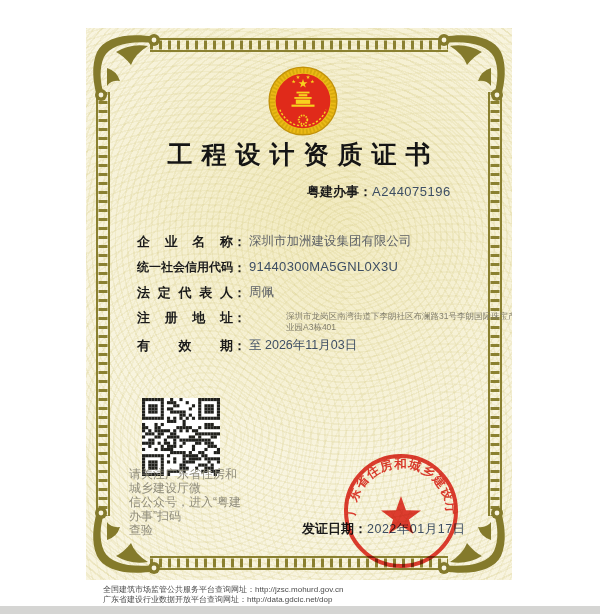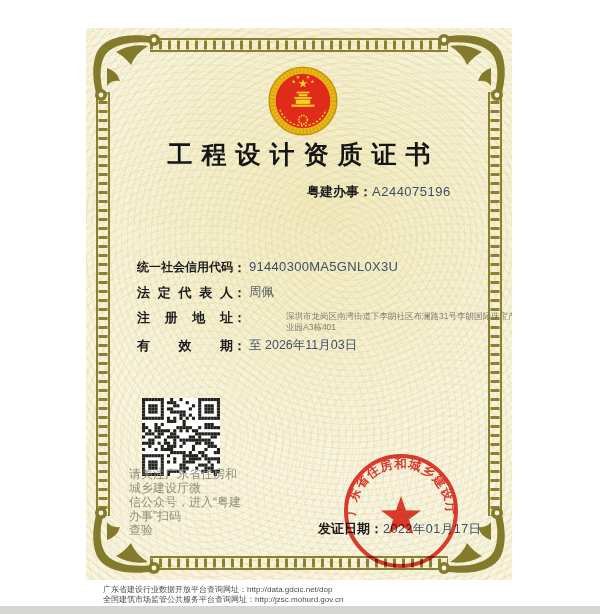--- a/index.html
+++ b/index.html
@@ -52,21 +52,21 @@
   .qr{position:absolute;left:56px;top:370px;width:78px;height:78px;background:#ffffff;}
   .qr svg{width:78px;height:78px;display:block;}
   .qr-caption{
     position:absolute;left:43px;top:439px;width:116px;
     font-size:12px;line-height:14px;color:#8f8c7b;
   }
   .qr-caption span{display:block;}
 
   .irow{position:absolute;white-space:nowrap;}
   .ia{left:224px;top:465px;}
-  .id{left:232px;top:491px;}
+  .id{left:216px;top:491px;}
   .irow .lbl{font-weight:bold;color:#1a1a1a;font-size:13px;}
   .irow .val{font-size:12.5px;color:#51565e;}
   .id .val{color:#3d4e63;letter-spacing:0.5px;}
 
   .seal{position:absolute;left:255px;top:423px;width:120px;height:120px;mix-blend-mode:multiply;opacity:0.88;}
 
   .footer{position:absolute;left:103px;top:585px;font-size:8px;line-height:10px;color:#4c4c4c;}
   .footer span{display:block;}
 </style>
 </head>
@@ -130,20 +130,23 @@
       <path d="M18,62 A34,34 0 0 0 82,62" fill="none" stroke="#f7d21e" stroke-width="2" stroke-dasharray="3 2.5"></path>
       <circle cx="50" cy="76" r="6" fill="none" stroke="#f7d21e" stroke-width="2.5" stroke-dasharray="2 1.5"></circle>
     </svg>
 
     <div class="title">工程设计资质证书</div>
 
     <div class="cert-no">
       <span class="lbl">粤建办事</span><span class="lbl">：</span><span class="val">A244075196</span>
     </div>
 
+    <div class="frow r1">
+      <span class="flabel">企业名称</span><span class="fcolon">：</span><span class="fvalue">深圳市加洲建设集团有限公司</span>
+    </div>
     <div class="frow r2">
       <span class="flabel">统一社会信用代码</span><span class="fcolon">：</span><span class="fvalue">91440300MA5GNL0X3U</span>
     </div>
     <div class="frow r3">
       <span class="flabel">法定代表人</span><span class="fcolon">：</span><span class="fvalue">周佩</span>
     </div>
     <div class="frow r4">
       <span class="flabel">注册地址</span><span class="fcolon">：</span><span class="fvalue">深圳市龙岗区南湾街道下李朗社区布澜路31号李朗国际珠宝产业园A3栋401</span>
     </div>
     <div class="frow r5">
@@ -469,18 +472,18 @@
       <circle cx="60" cy="60" r="55" fill="none" stroke="#df2317" stroke-width="4"></circle>
       <polygon fill="#df2317" points="60,45 64.94,59.2 79.97,59.51 67.99,68.6 72.35,82.99 60,74.4 47.65,82.99 52.01,68.6 40.03,59.51 55.06,59.2"></polygon>
       <text font-size="12.5" font-weight="bold" fill="#df2317" letter-spacing="1">
         <textPath href="#sealArc" startOffset="50%" text-anchor="middle">广东省住房和城乡建设厅</textPath>
       </text>
     </svg>
 
   </div>
 
   <div class="footer">
+    <span>全国建筑市场监管公共服务平台查询网址：http://jzsc.mohurd.gov.cn</span>
     <span>广东省建设行业数据开放平台查询网址：http://data.gdcic.net/dop</span>
-    <span>全国建筑市场监管公共服务平台查询网址：http://jzsc.mohurd.gov.cn</span>
   </div>
 
   <div class="bottom-strip"></div>
 </div>
 
 </body></html>

